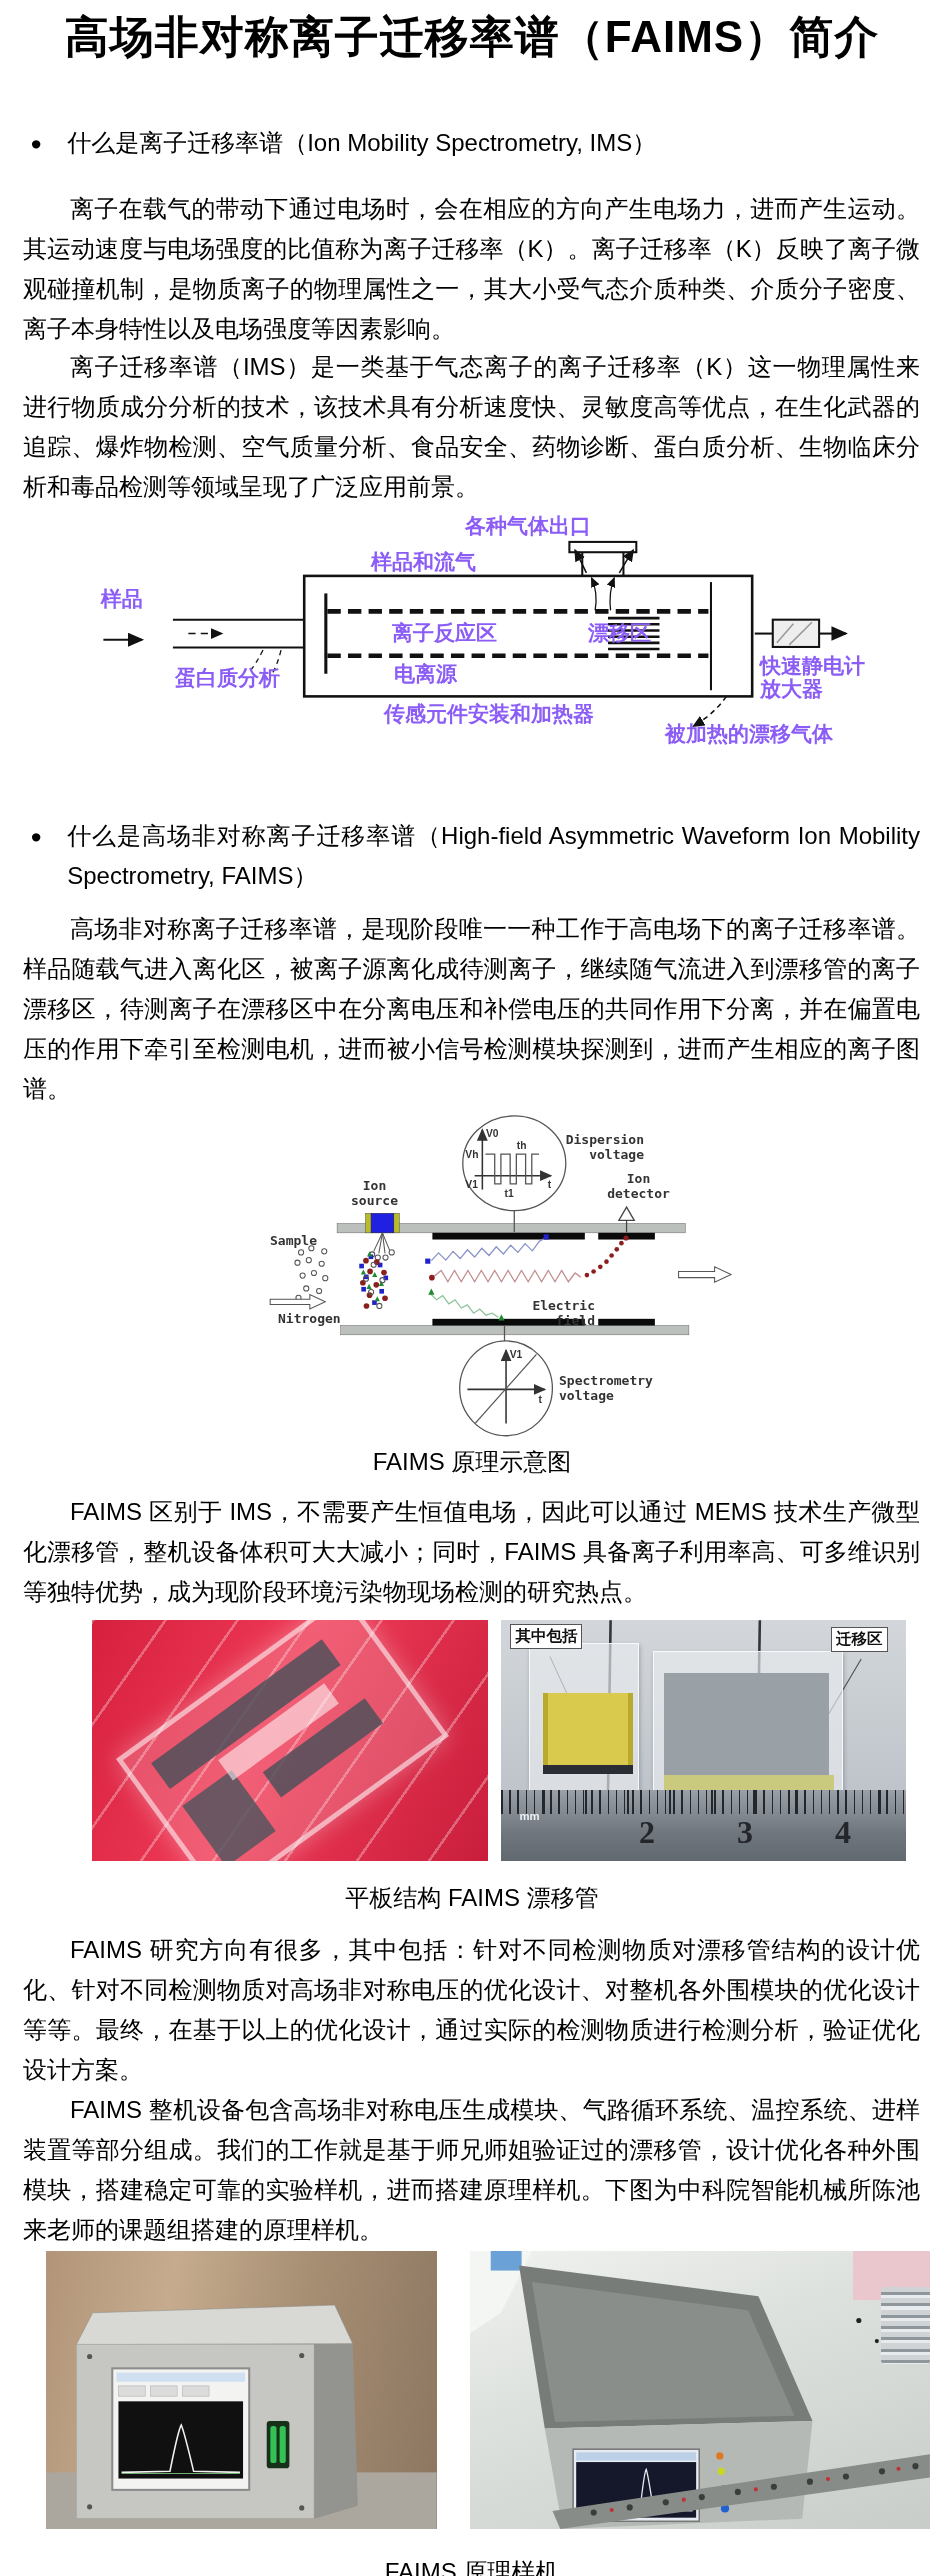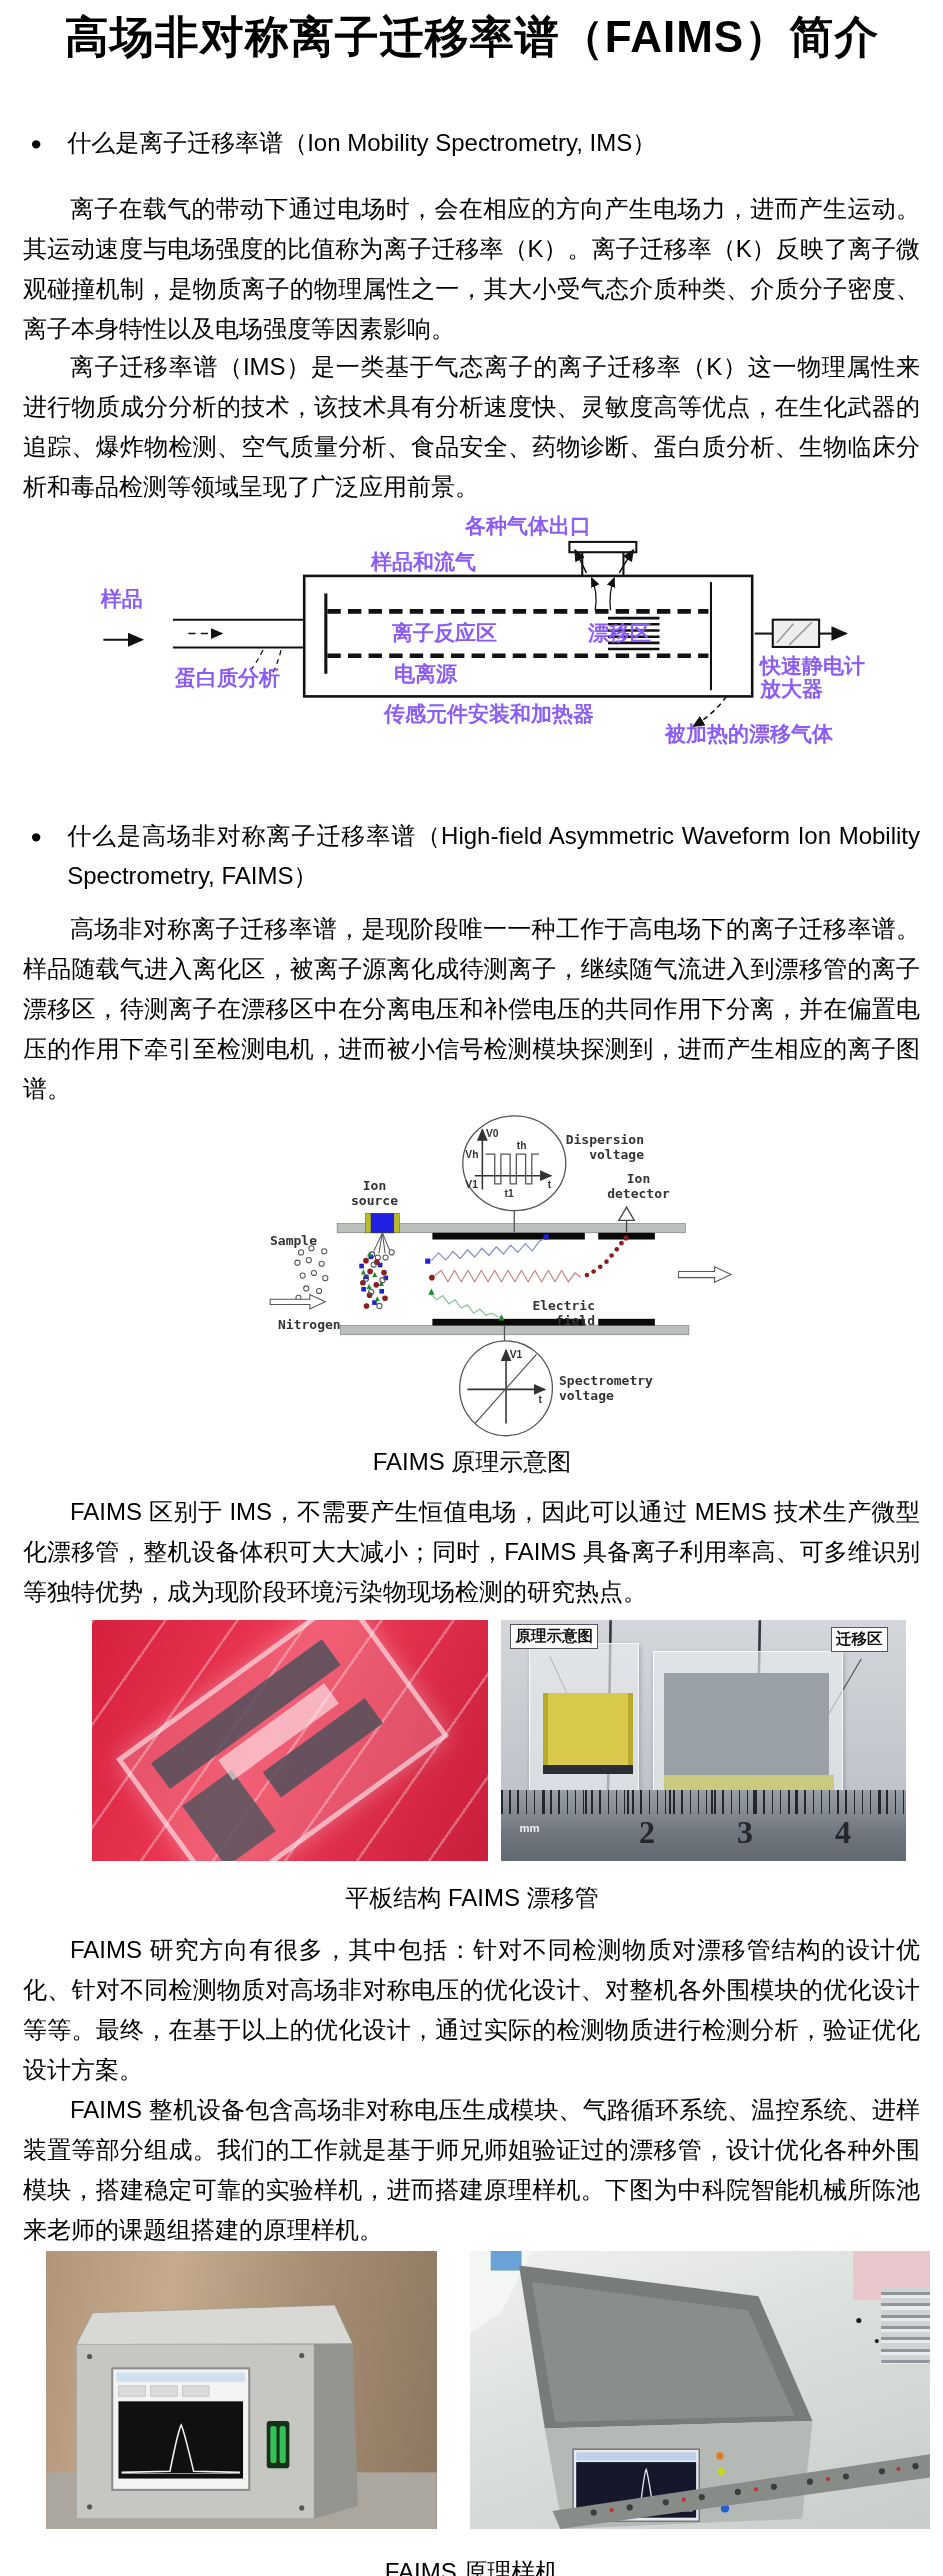--- a/index.html
+++ b/index.html
@@ -31,21 +31,21 @@
   .ph1r{background:linear-gradient(#d3d7db,#bec4ca 70%,#b2b8be);}
   .slide{position:absolute;background:rgba(232,236,238,.66);border:1.5px solid rgba(255,255,255,.8);box-shadow:1px 1.5px 4.1px rgba(60,70,80,.35);}
   .zoneLbl{position:absolute;background:#fff;border:1px solid #555;color:#111;font-size:15.5px;font-weight:bold;
            padding:1px 4.1px;white-space:nowrap;}
   .ruler{position:absolute;left:0;right:0;bottom:0;height:71px;background:linear-gradient(#9aa0a8,#70767e 60%,#62686f);}
   .ruler .ticks{position:absolute;left:0;right:0;top:0;height:24px;
       background:repeating-linear-gradient(90deg,#23262b 0 1.5px,transparent 1.5px 8.2px),
                  repeating-linear-gradient(90deg,#23262b 0 2.1px,transparent 2.1px 42px);}
   .ruler .num{position:absolute;top:24px;font-family:"Liberation Serif","DejaVu Serif",serif;
               font-size:32px;font-weight:bold;color:#23262b;}
-  .ruler .unit{position:absolute;left:18.5px;top:32px;color:#eef0f2;font-size:11.3px;font-weight:bold;}
+  .ruler .unit{position:absolute;left:18.5px;top:20px;color:#eef0f2;font-size:11.3px;font-weight:bold;}
   .ph2l{background:linear-gradient(100deg,#b29579 0%,#c6ab8e 30%,#a58e72 62%,#8d7661 100%);}
   .ph2r{background:linear-gradient(160deg,#f0f2f0 0%,#dde1dd 40%,#c9cdc9 100%);}
   .pinkbox{position:absolute;right:0;top:0;width:77px;height:49px;background:#e9c7cc;}
   .coils{position:absolute;right:0;top:36px;width:49px;height:77px;
          background:repeating-linear-gradient(#cfd3d6 0 5.2px,#8f969c 5.2px 8.2px,#e8ebee 8.2px 11.3px);border-radius:4.1px;}
 </style>
 </head>
 <body>
 
 <div class="page">
@@ -256,21 +256,21 @@
       <line x1="503" y1="622" x2="503" y2="480" stroke="#333" stroke-width="3" marker-end="url(#ah2)"></line>
       <line x1="428" y1="556" x2="578" y2="556" stroke="#333" stroke-width="3" marker-end="url(#ah2)"></line>
       <line x1="443" y1="622" x2="562" y2="488" stroke="#555" stroke-width="2.5"></line>
       <text x="510" y="496" font-size="20" font-weight="bold" fill="#333">V1</text>
       <text x="566" y="582" font-size="20" font-weight="bold" fill="#333">t</text>
     </svg>
     <div class="f-lbl" style="left:99px;top:76px;width:57px">Ion source</div>
     <div class="f-lbl" style="left:312px;top:30px;width:85px;text-align:right">Dispersion voltage</div>
     <div class="f-lbl" style="left:358px;top:69px;width:67px">Ion detector</div>
     <div class="f-lbl" style="left:23px;top:131px">Sample</div>
-    <div class="f-lbl" style="left:31px;top:215px">Nitrogen</div>
+    <div class="f-lbl" style="left:31px;top:209px">Nitrogen</div>
     <div class="f-lbl" style="left:281px;top:196px;width:67px;text-align:right">Electric field</div>
     <div class="f-lbl" style="left:312px;top:271px;width:103px;text-align:left">Spectrometry voltage</div>
   </div>
   <div class="abs figcap" style="top:1446px">FAIMS 原理示意图</div>
 
   <div class="abs para" style="top:1492px">FAIMS 区别于 IMS，不需要产生恒值电场，因此可以通过 MEMS 技术生产微型化漂移管，整机设备体积可大大减小；同时，FAIMS 具备离子利用率高、可多维识别等独特优势，成为现阶段环境污染物现场检测的研究热点。</div>
 
   <div class="photo ph1l" style="left:92px;top:1620px;width:396px;height:241px">
     <div class="stripes"></div>
     <div class="chip">
@@ -289,21 +289,21 @@
     </svg>
     <div class="slide" style="left:28px;top:23px;width:108px;height:149px">
       <div style="position:absolute;left:13px;top:49px;width:80px;height:72px;background:#d9c94c;
                   border-left:5.2px solid #b9a92c;border-right:5.2px solid #b9a92c"></div>
       <div style="position:absolute;left:13px;top:121px;width:90px;height:9.3px;background:#2a2d33"></div>
     </div>
     <div class="slide" style="left:152px;top:31px;width:188px;height:147px">
       <div style="position:absolute;left:10.3px;top:20.6px;width:165px;height:103px;background:#99a1a7"></div>
       <div style="position:absolute;left:10.3px;top:123px;width:170px;height:20.6px;background:#caca7e"></div>
     </div>
-    <div class="zoneLbl" style="left:9.3px;top:4.1px">原理示意图</div>
+    <div class="zoneLbl" style="left:9.3px;top:4.1px">其中包括</div>
     <div class="zoneLbl" style="left:330px;top:7.2px">迁移区</div>
     <div class="ruler">
       <div class="ticks"></div>
       <span class="unit">mm</span>
       <span class="num" style="left:138px">2</span>
       <span class="num" style="left:236px">3</span>
       <span class="num" style="left:334px">4</span>
     </div>
   </div>
   <div class="abs figcap" style="top:1882px">平板结构 FAIMS 漂移管</div>

